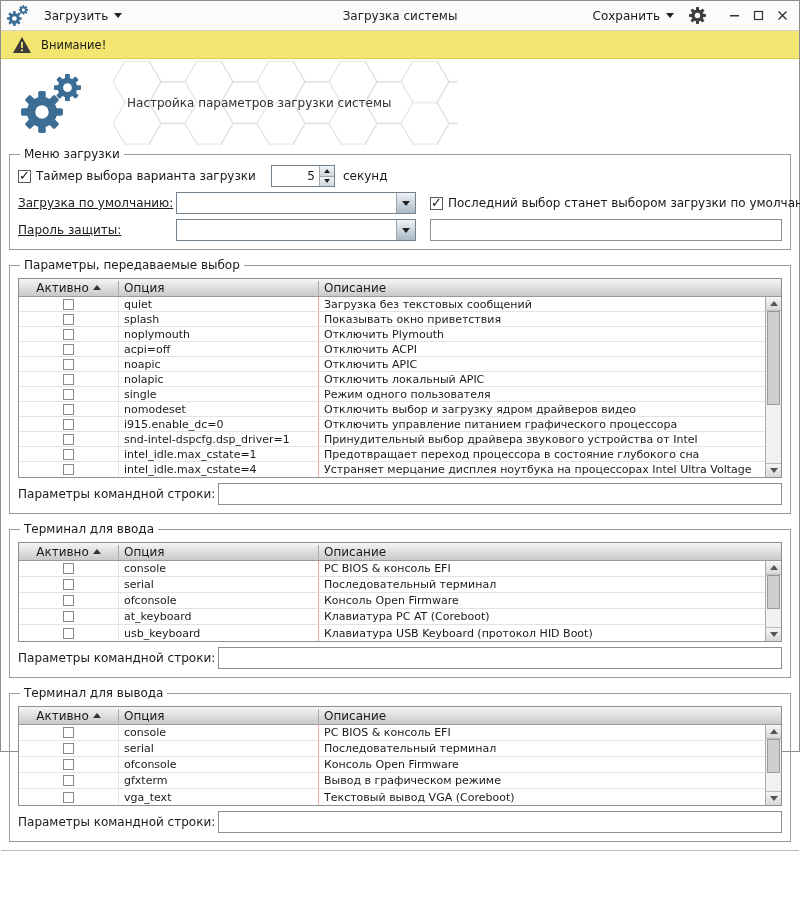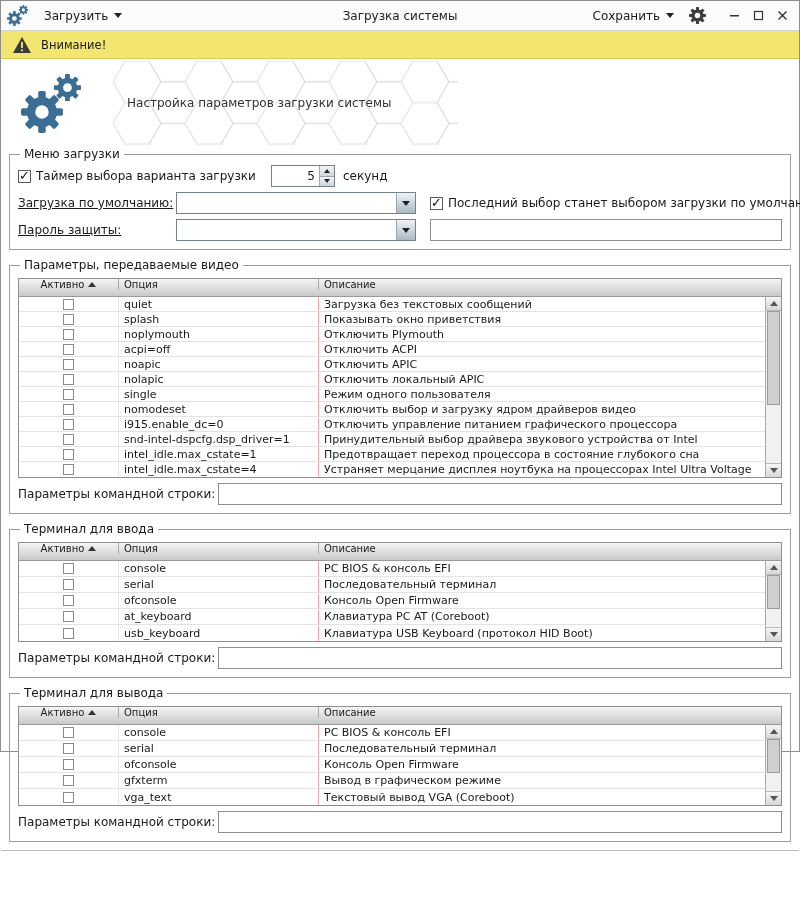--- a/index.html
+++ b/index.html
@@ -63,21 +63,21 @@
   .combo-val { flex:1; padding:3px 0 0 5px; white-space:nowrap; overflow:hidden;margin-top:20px; }
   .combo-btn { width:19px; border-left:1px solid #9aa7b1;
     background:linear-gradient(#f0f3f6,#a9bac6); display:flex; align-items:center; justify-content:center; }
 
   .text-input { flex:1; height:22px; border:1px solid #8f8f8f; background:#fff;
     font:inherit; padding:0 4px; outline:none; }
 
   
   .tbl { border:1px solid #8f8f8f; margin-top:4px; background:#fff; }
   .tbl-head { display:flex; height:18px; background:linear-gradient(#f5f5f5,#c9c9c9);
-    border-bottom:1px solid #9a9a9a; font-size:10px; align-items:flex-start; }
+    border-bottom:1px solid #9a9a9a; font-size:12px; align-items:center; }
   .th { display:flex; align-items:center; padding:0 5px; border-right:1px solid #aaa;
     white-space:nowrap; overflow:hidden; }
   .th.c-active { justify-content:center; gap:4px; }
   .th.c-desc { border-right:none; flex:1; }
   .sort-up { width:0;height:0;border-left:4px solid transparent;border-right:4px solid transparent;border-bottom:5px solid #333; }
   .c-active { width:100px; flex:0 0 100px; }
   .c-option { width:200px; flex:0 0 200px; }
   .c-desc { flex:1; min-width:0; }
   .tbl-body { display:flex; align-items:stretch; }
   .rows { flex:1; min-width:0; }
@@ -241,21 +241,21 @@
         <div class="combo-btn">
             <span class="caret"></span>
           </div>
       </div>
       <span class="gap14"></span>
       <input class="text-input" type="text" value="" style="">
     </div>
   </fieldset>
 
   <fieldset class="group">
-    <legend>Параметры, передаваемые видео</legend>
+    <legend>Параметры, передаваемые выбор</legend>
     <div class="tbl dense">
       <div class="tbl-head">
         <div class="th c-active">
           <span>Активно</span>
           <span class="sort-up"></span>
         </div>
         <div class="th c-option">Опция</div>
         <div class="th c-desc">Описание</div>
       </div>
       <div class="tbl-body">

